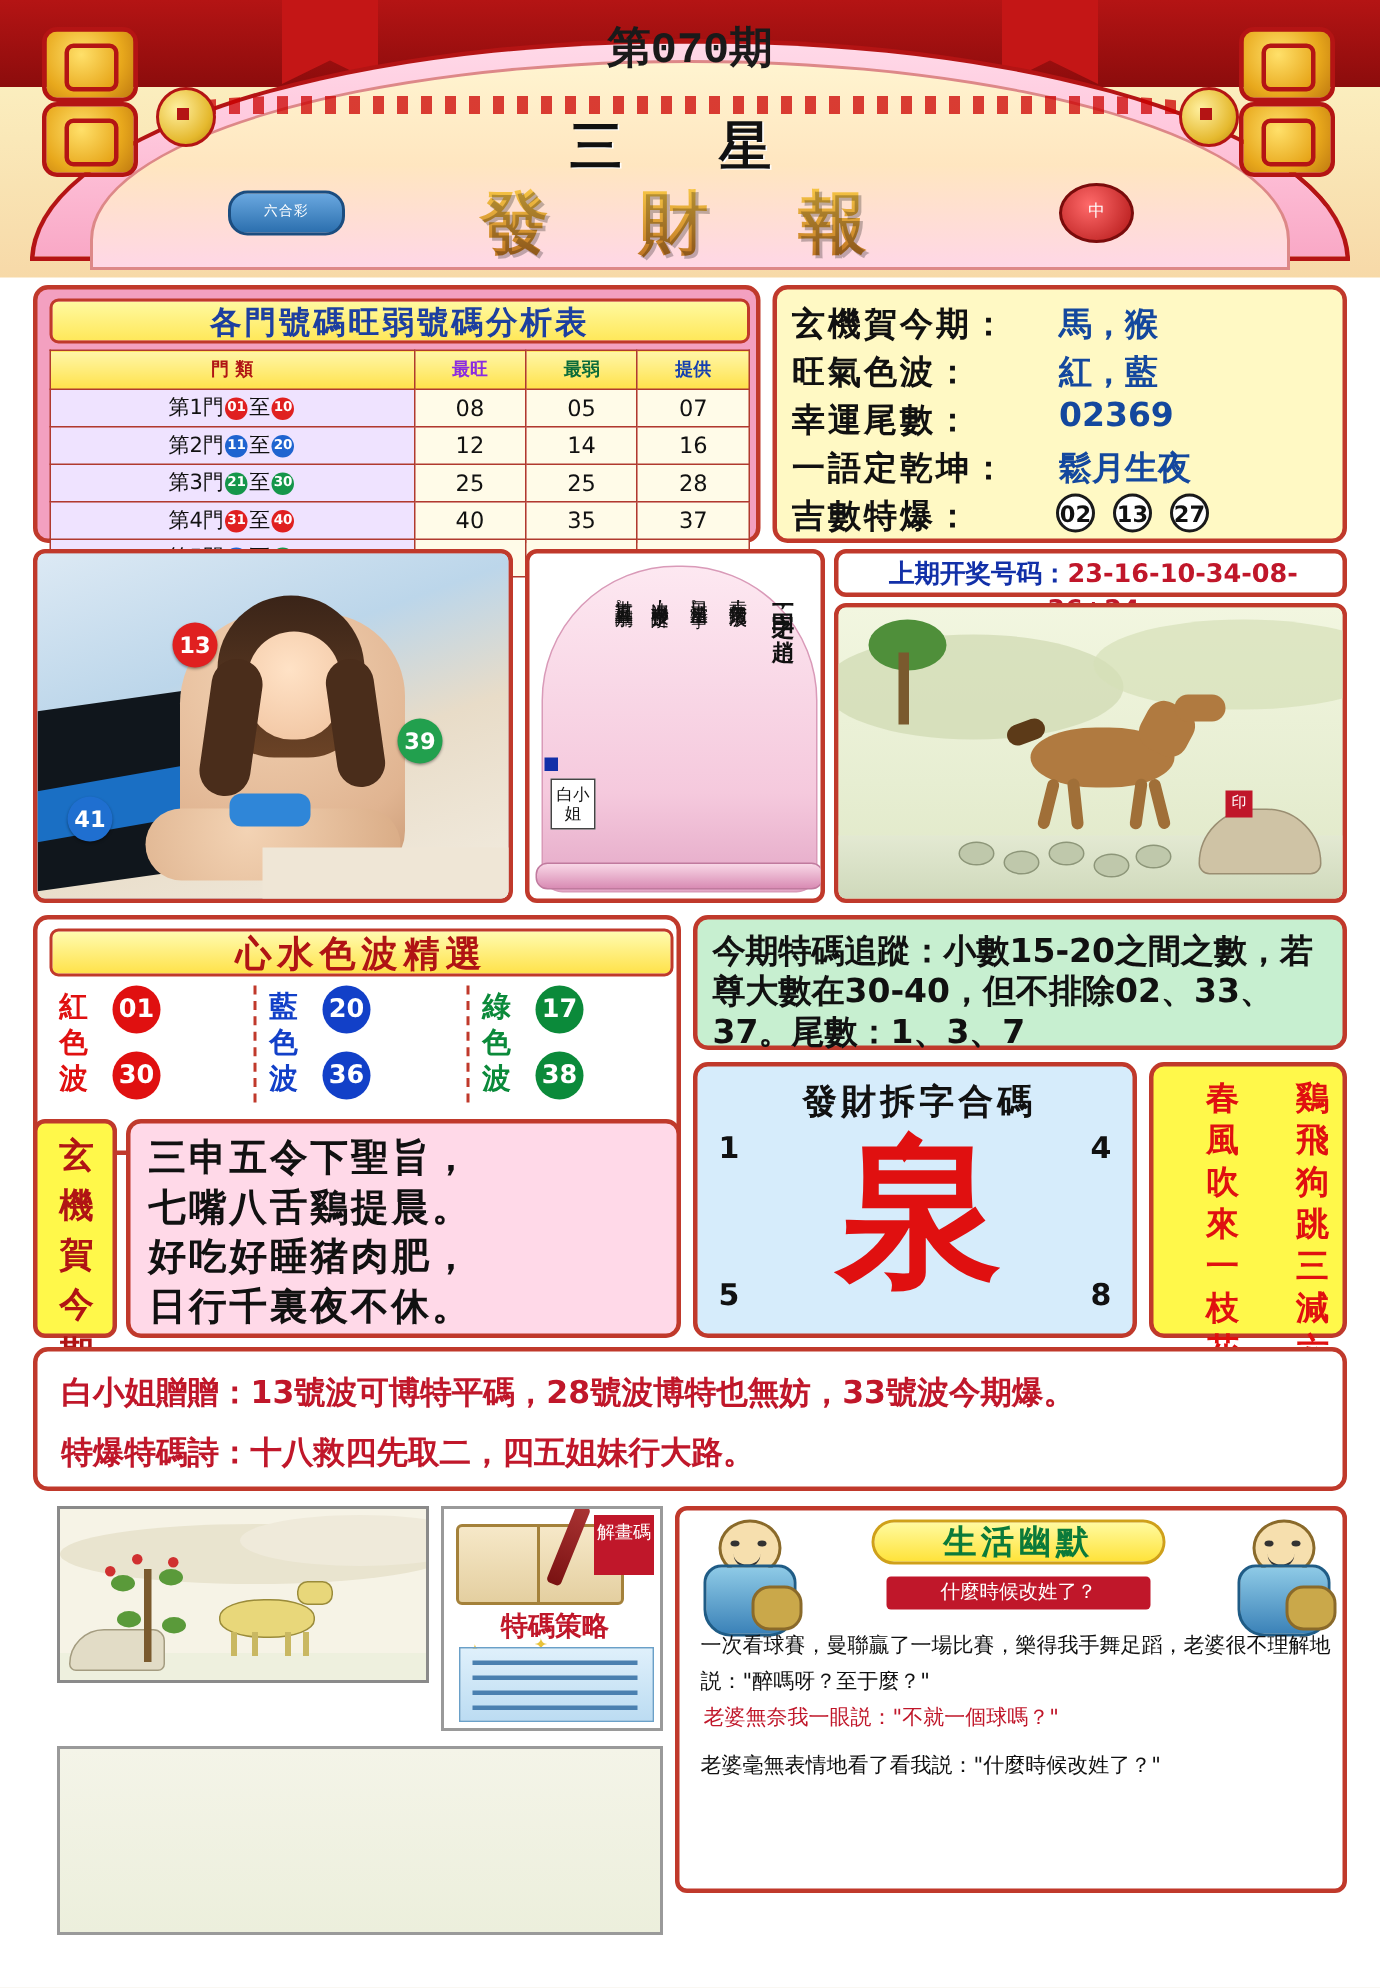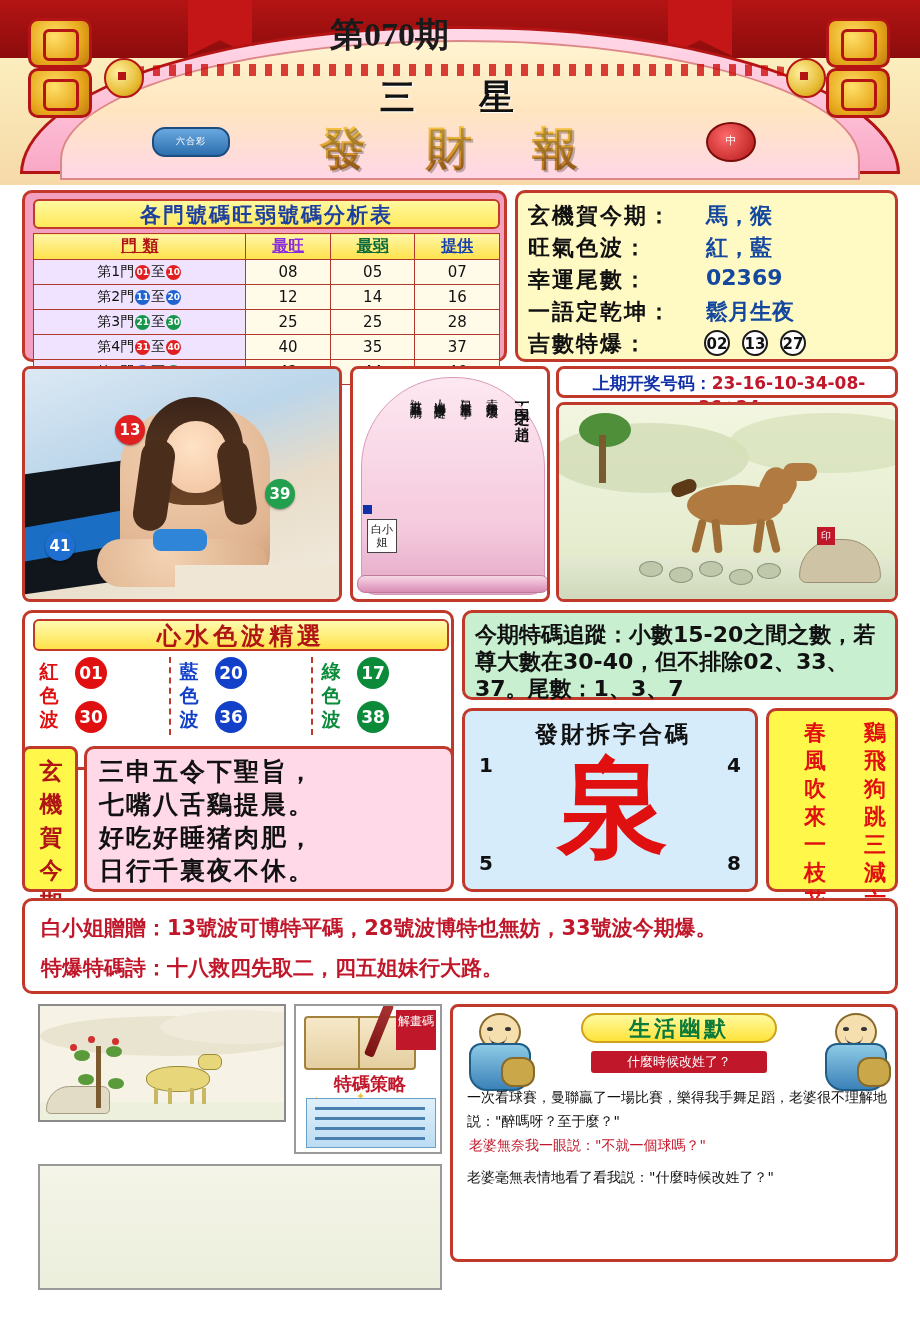--- a/index.html
+++ b/index.html
@@ -39,23 +39,23 @@
     border:2px solid #d88;
     box-sizing:border-box;
   }
   .hdr-dots{
     position:absolute;left:105px;top:64px;width:710px;height:12px;
     background:repeating-linear-gradient(90deg,#c00 0 7px,transparent 7px 16px);
     border-radius:300px 300px 0 0/40px 40px 0 0;
     opacity:.75;
   }
   .issue{
-    position:absolute;left:330px;top:12px;width:260px;text-align:left;
-    font-size:34px;font-weight:bold;color:#1a1a1a;
-    font-family:Liberation Serif, serif;
+    position:absolute;left:330px;top:12px;width:260px;text-align:center;
+    font-size:29px;font-weight:bold;color:#1a1a1a;
+    font-family:Liberation Mono, monospace;
     z-index:6;
   }
   .title1{
     position:absolute;left:310px;top:74px;width:300px;text-align:center;
     font-size:35px;font-weight:bold;letter-spacing:26px;
     color:#111;text-shadow:1px 1px 0 #fff;
     z-index:6;
   }
   .title2{
     position:absolute;left:260px;top:118px;width:400px;text-align:center;
@@ -114,21 +114,21 @@
     background:linear-gradient(#fff9a0,#ffe85a);border:2px solid #c0392b;border-radius:6px;
     color:#1d3fa0;font-size:21px;font-weight:bold;text-align:center;line-height:28px;letter-spacing:2px;
     box-sizing:border-box;
   }
   table.an{
     position:absolute;left:8px;top:40px;width:467px;border-collapse:collapse;
     font-size:15px;
   }
   table.an th{
     background:linear-gradient(#fff6a8,#ffe24a);
-    border:1px solid #b03a2e;height:23px;color:#b01414;font-size:16px;font-weight:bold;text-decoration:underline;
+    border:1px solid #b03a2e;height:23px;color:#b01414;font-size:12px;font-weight:bold;
   }
   table.an th.k1{color:#8a2be2;}
   table.an th.k2{color:#0b6b3a;}
   table.an th.k3{color:#1640b0;}
   table.an td{
     border:1px solid #b03a2e;height:22px;text-align:center;
     background:#fffbe8;font-size:15px;color:#111;
   }
   table.an td.lbl{background:#efe3ff;color:#111;font-size:14px;white-space:nowrap;}
   .ball{

